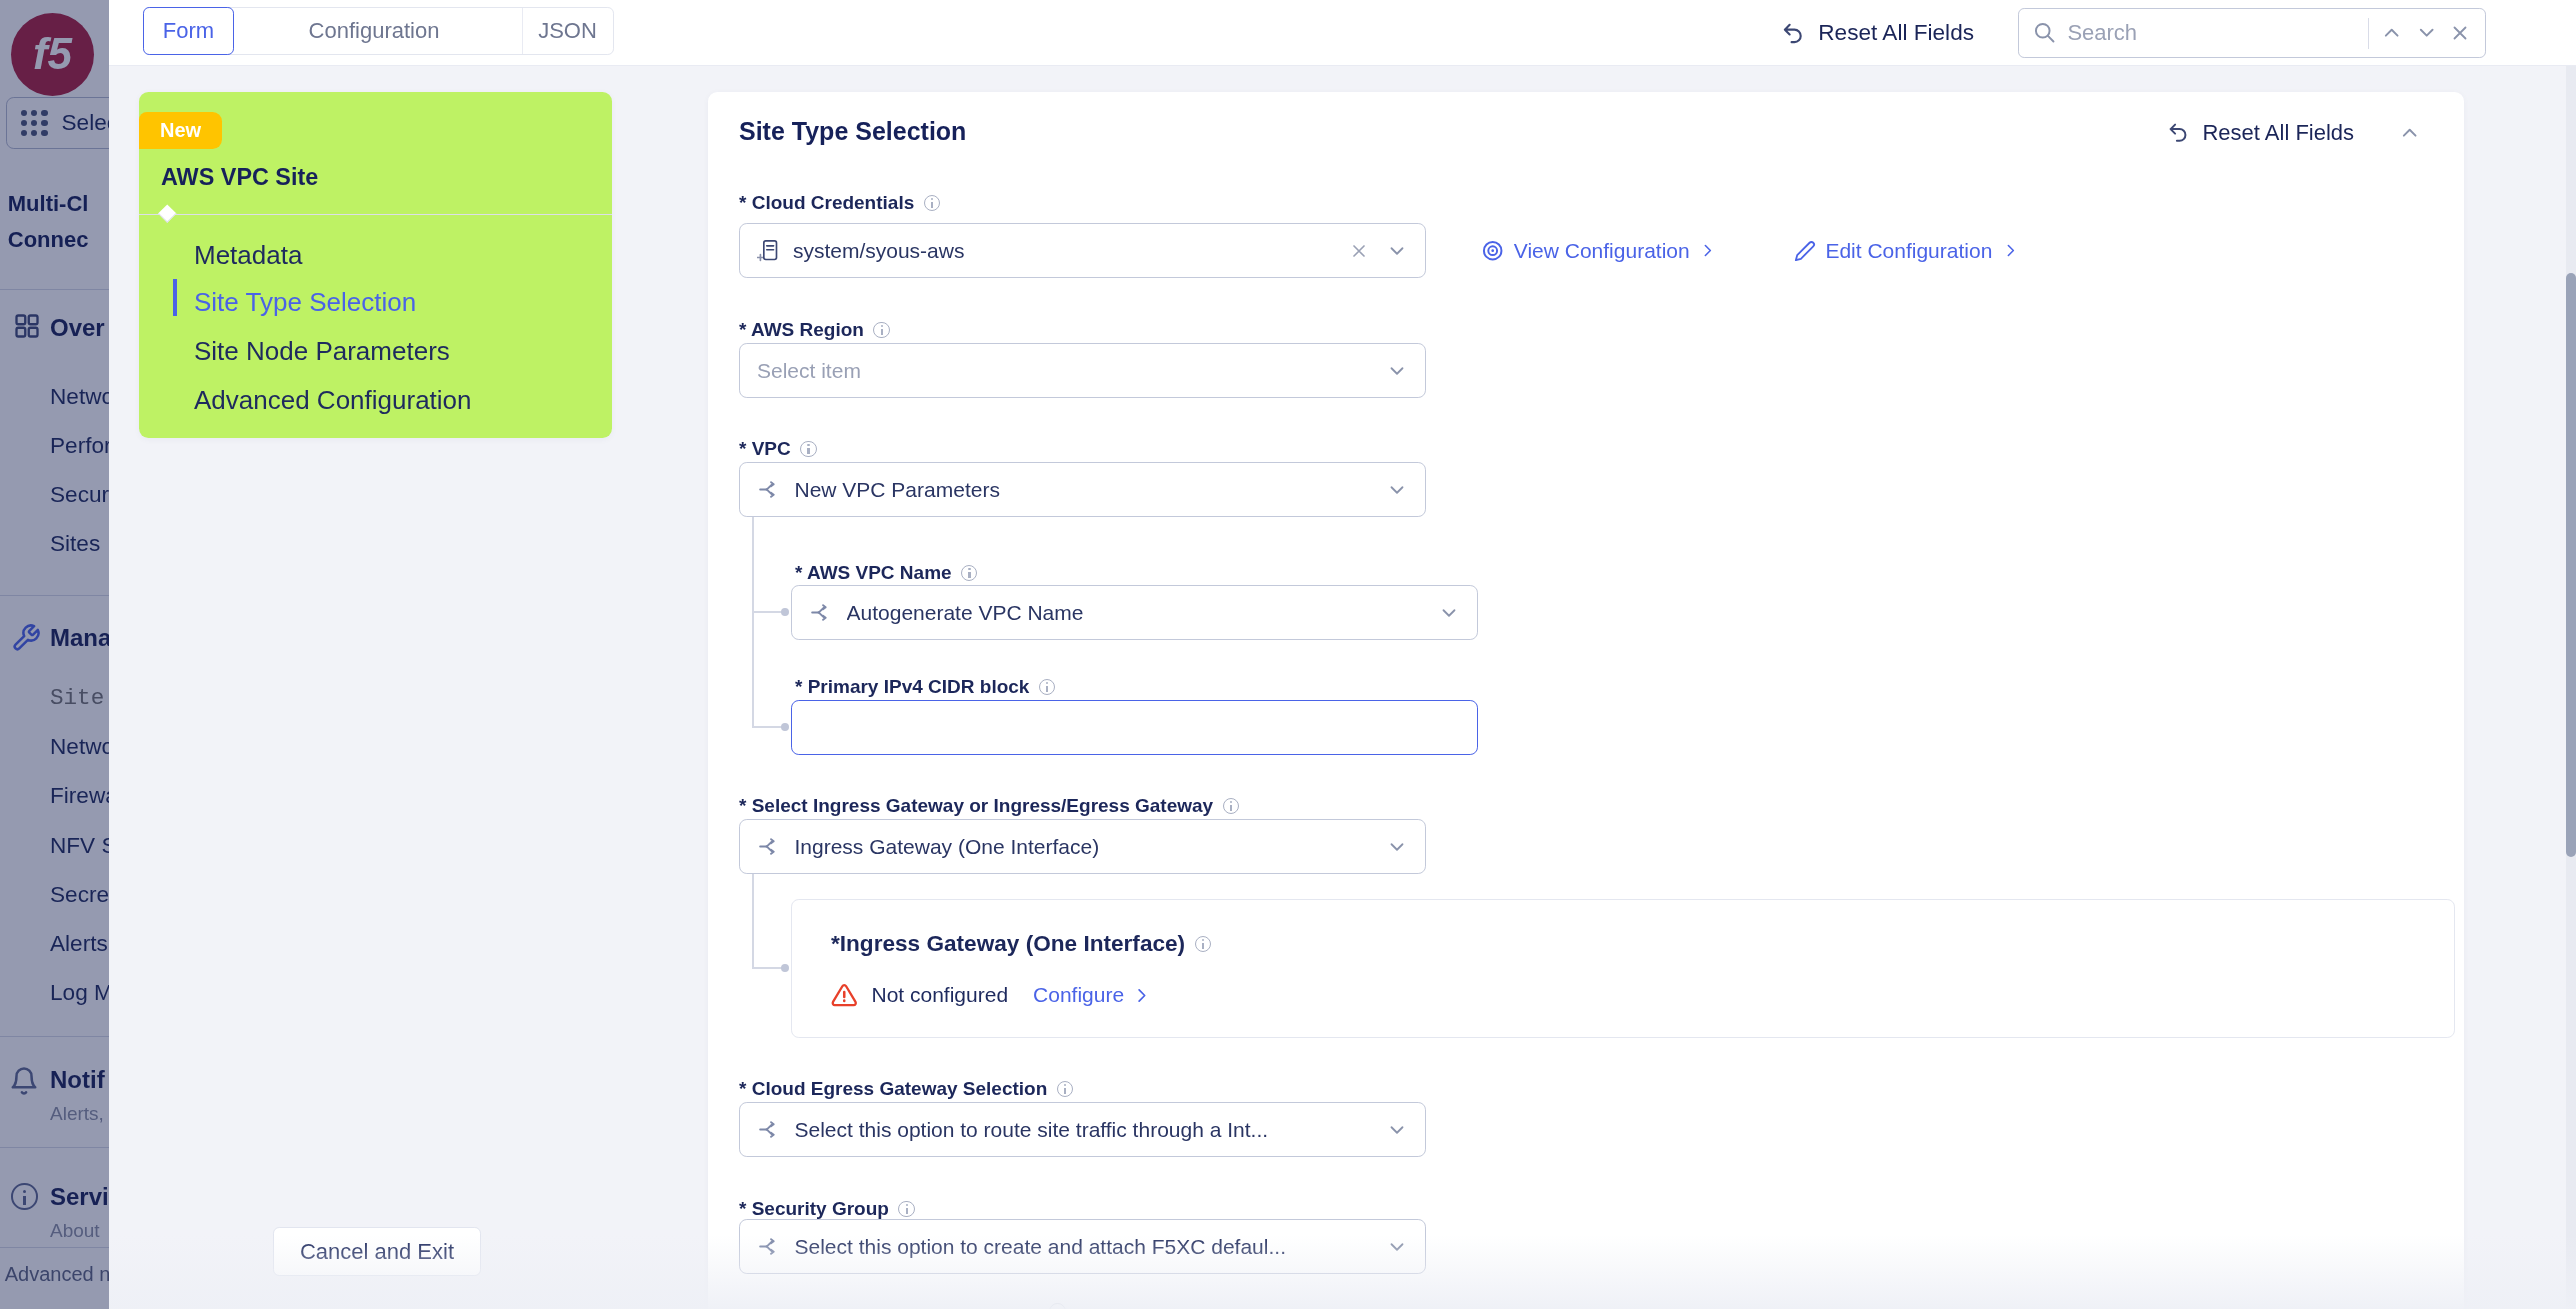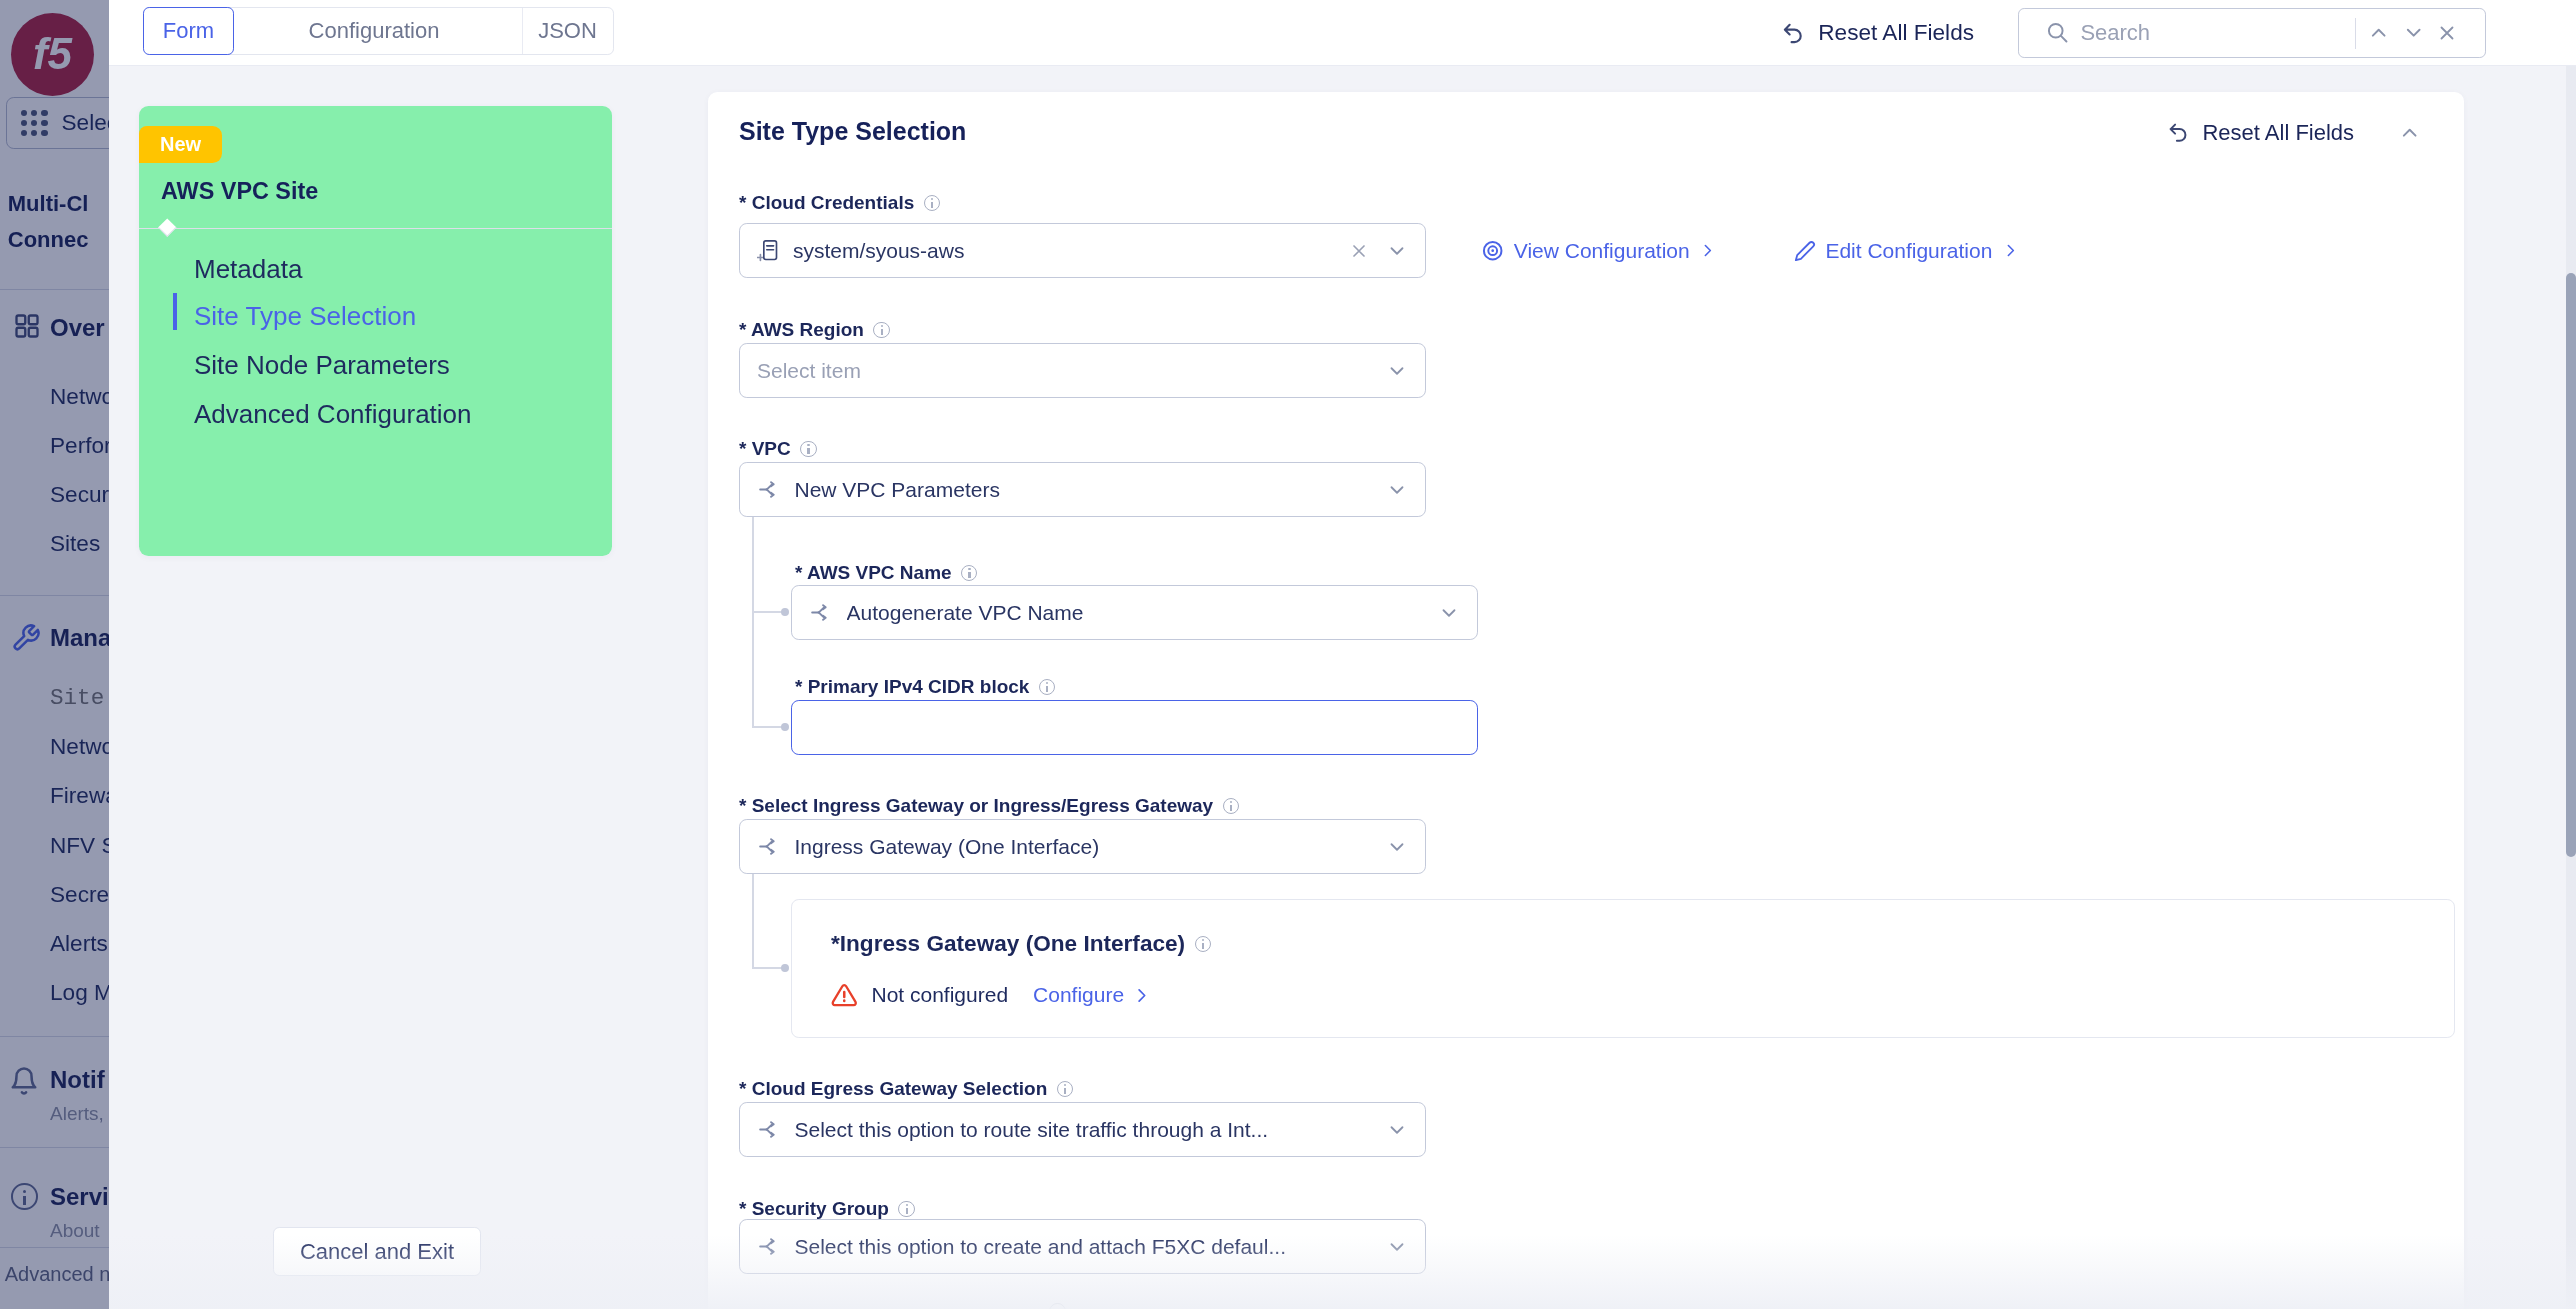--- a/index.html
+++ b/index.html
@@ -42,32 +42,32 @@
   #tab-group { left:116px; width:389px; border:1.6px solid #e3e6ef; border-radius:0 6.2px 6.2px 0;
     display:flex; top:7px; height:48px; position:absolute; }
   .tab-seg { display:flex; align-items:center; justify-content:center; font-size:22px; color:#6e7690; height:100%; }
   #tab-doc { width:297px; border-right:1.6px solid #e9ebf3; }
   #tab-json { width:89px; }
   #topbar-right { position:absolute; right:90px; top:0; height:66px; display:flex;
     align-items:center; gap:44px; }
   .reset-ctl { display:flex; align-items:center; gap:12.5px; color:#1b2558; font-size:22.6px; }
   .reset-ctl .ic { color:#3c4773; }
   #searchbox { width:468px; height:50px; border:1.6px solid #c3c9da; border-radius:6.2px;
-    background:#fff; display:flex; align-items:center; padding:0 27px; gap:11px; }
+    background:#fff; display:flex; align-items:center; padding:0 14px; gap:11px; }
   #searchbox input { flex:1; border:none; outline:none; font-size:22px; color:#2a3563;
     font-family:"Liberation Sans", sans-serif; min-width:0; }
   #searchbox input::placeholder { color:#9aa1b5; }
   .vdiv { width:1.6px; height:31px; background:#d9dce8; }
   .sicon { color:#8a93ab; display:flex; }
 
   #content { position:absolute; left:0; top:66px; width:100%; height:1243px; }
 
   
-  #nav-card { position:absolute; left:30px; top:40px; width:473px; height:450px;
-    background:#86efac; border-radius:9.4px; box-shadow:0 1.6px 6.2px rgba(30,40,90,0.04); }
+  #nav-card { position:absolute; left:30px; top:26px; width:473px; height:346px;
+    background:#bef264; border-radius:9.4px; box-shadow:0 1.6px 6.2px rgba(30,40,90,0.04); }
   #new-badge { position:absolute; left:0; top:19.5px; width:83px; height:37px; background:#ffc400;
     border-radius:7.8px 9.4px 9.4px 0; color:#fff; font-weight:bold; font-size:20px;
     display:flex; align-items:center; justify-content:center; }
   #wiz-title { position:absolute; left:22px; top:72px; font-size:23.4px; font-weight:bold; color:#16215a; }
   #nav-div { position:absolute; left:0; top:122px; width:100%; border-top:1.6px solid #dcdfe9; }
   .notch { position:absolute; left:22px; top:115px; width:12.5px; height:12.5px; background:#fff;
     border-right:1.6px solid #dcdfe9; border-bottom:1.6px solid #dcdfe9; transform:rotate(45deg); }
   .wiz-item { position:absolute; left:55px; font-size:26px; color:#1e2a5e; white-space:nowrap; }
   .wiz-item.active { color:#4a63e7; }
   .wiz-bar { position:absolute; left:34px; top:187px; width:3.9px; height:37px; background:#4a63e7; }

